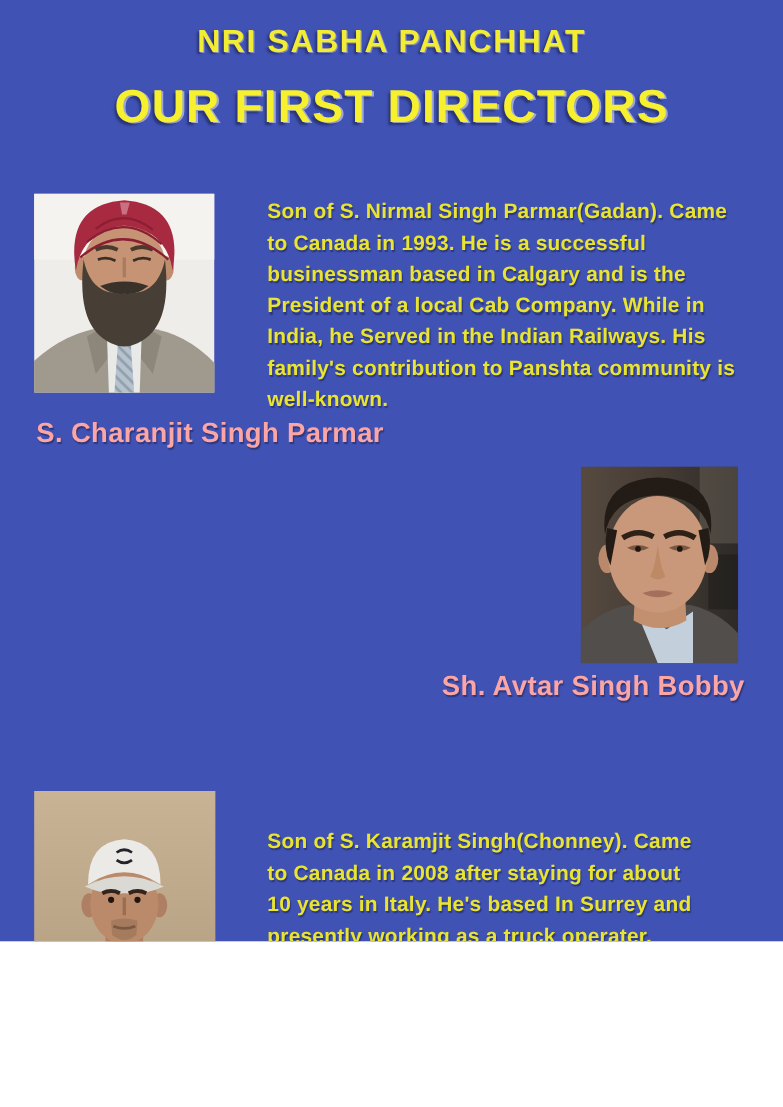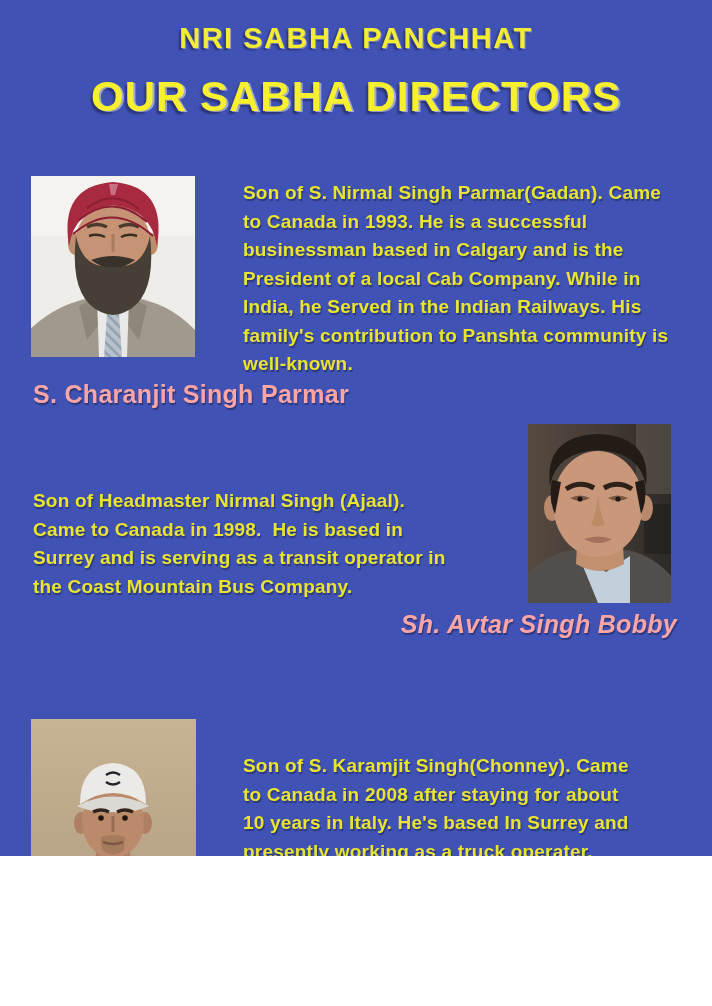--- a/index.html
+++ b/index.html
@@ -60,34 +60,34 @@
   .photo svg { display: block; }
 
   
   .photo-1 { left: 31px;  top: 176px; width: 164px; height: 181px; }
   .bio-1   { left: 243px; top: 179px; }
   .name-1  { left: 33px;  top: 380px; }
 
   
   .bio-2   { left: 33px;  top: 487px; }
   .photo-2 { left: 528px; top: 424px; width: 143px; height: 179px; }
-  .name-2  { right: 35px; top: 610px; text-align: right; font-style: italic; }
+  .name-2  { right: 35px; top: 610px; text-align: right; }
 
   
   .photo-3 { left: 31px;  top: 719px; width: 165px; height: 203px; }
   .bio-3   { left: 243px; top: 752px; }
   .name-3  { left: 33px;  top: 938px; }
 </style>
 </head>
 <body>
 
 <div class="page">
 
   <div class="title">NRI SABHA PANCHHAT</div>
-  <div class="subtitle">OUR SABHA DIRECTORS</div>
+  <div class="subtitle">OUR FIRST DIRECTORS</div>
 
   <div class="photo photo-1" role="img" aria-label="Portrait of a man wearing a red turban and grey suit with striped tie on a white background">
     <svg viewBox="0 0 164 181" width="164" height="181">
       <defs>
         <pattern id="tiestripe" width="7" height="7" patternTransform="rotate(45)" patternUnits="userSpaceOnUse">
           <rect width="7" height="7" fill="#B7C2CC"></rect>
           <line x1="0" y1="2" x2="7" y2="2" stroke="#8FA0AE" stroke-width="2.5"></line>
         </pattern>
       </defs>
       <rect width="164" height="181" fill="#EFEDE9"></rect>
@@ -125,24 +125,20 @@
   </div>
   <div class="bio bio-1">Son of S. Nirmal Singh Parmar(Gadan). Came
 to Canada in 1993. He is a successful
 businessman based in Calgary and is the
 President of a local Cab Company. While in
 India, he Served in the Indian Railways. His
 family's contribution to Panshta community is
 well-known.</div>
   <div class="name name-1">S. Charanjit Singh Parmar</div>
 
-  <div class="bio bio-2">Son of Headmaster Nirmal Singh (Ajaal).
-Came to Canada in 1998.  He is based in
-Surrey and is serving as a transit operator in
-the Coast Mountain Bus Company.</div>
   <div class="photo photo-2" role="img" aria-label="Portrait of a man with short black hair wearing a grey jacket over a light blue shirt">
     <svg viewBox="0 0 143 179" width="143" height="179">
       <defs>
         <linearGradient id="bg2" x1="0" y1="0" x2="1" y2="0">
           <stop offset="0" stop-color="#564A40"></stop>
           <stop offset="0.55" stop-color="#433A33"></stop>
           <stop offset="1" stop-color="#2D2A28"></stop>
         </linearGradient>
       </defs>
       <rect width="143" height="179" fill="url(#bg2)"></rect>

